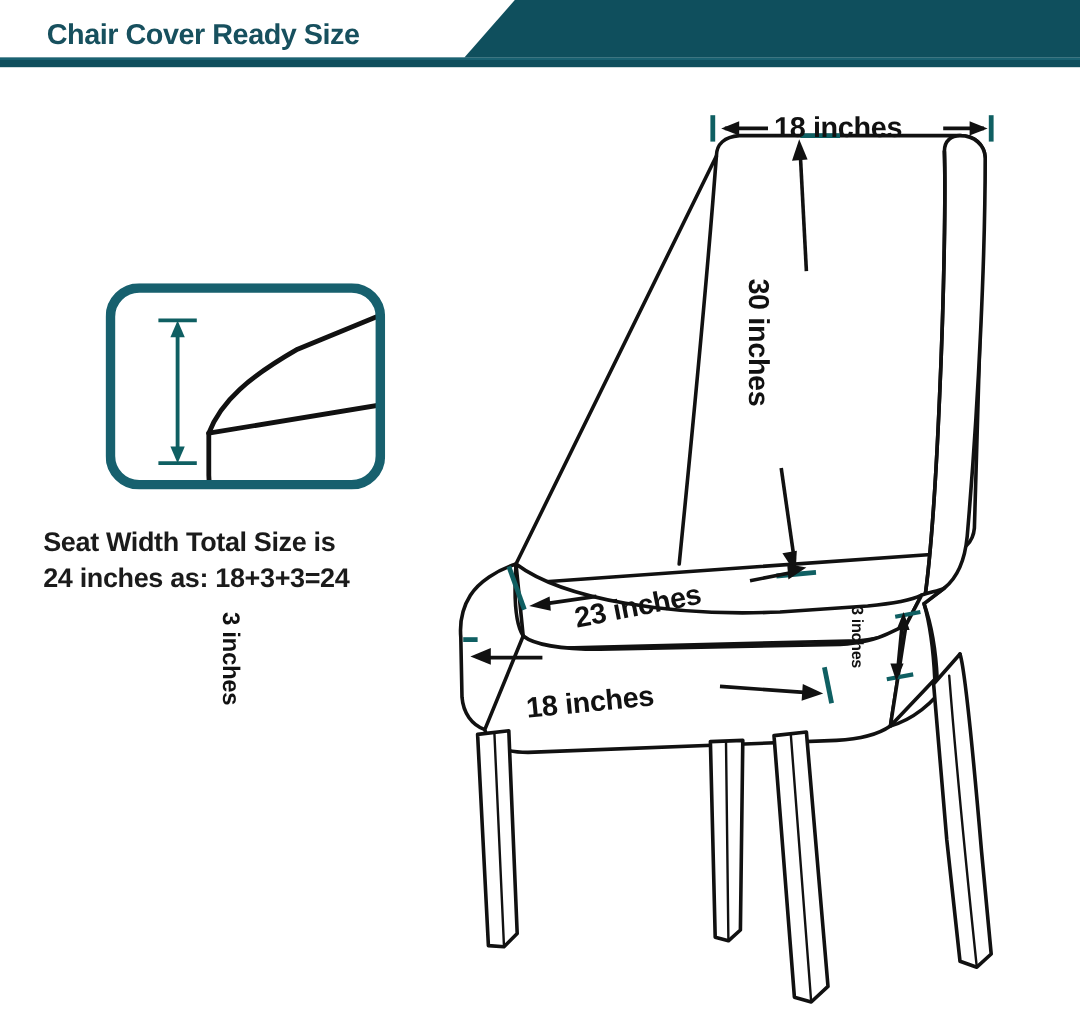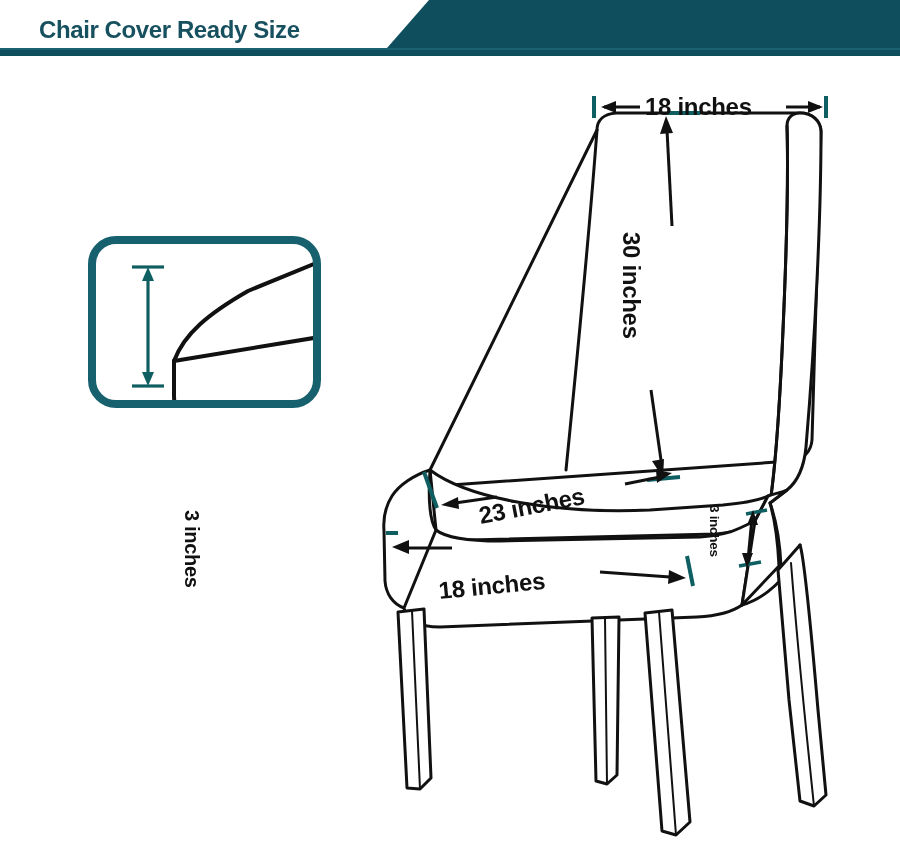--- a/index.html
+++ b/index.html
@@ -165,20 +165,24 @@
         <line x1="44" y1="31" x2="76" y2="31"></line>
         <line x1="44" y1="150" x2="76" y2="150"></line>
         <line x1="60" y1="37" x2="60" y2="144"></line>
       </g>
       <polygon points="60,31 54,45 66,45" fill="#0f5f62"></polygon>
       <polygon points="60,150 54,136 66,136" fill="#0f5f62"></polygon>
     </svg>
     <div class="dim-label" id="dim-inset-label">3 inches</div>
   </div>
 
+  <div id="inset-caption">
+    <div>Seat Width Total Size is</div>
+    <div>24 inches as: 18+3+3=24</div>
+  </div>
 
   <div id="chair-figure">
     <svg width="900" height="845" viewBox="0 0 900 845">
 
       <g fill="#ffffff" stroke="#111111" stroke-width="3" stroke-linecap="round" stroke-linejoin="round">
 
         <path d="M 597 130
                  C 597 120, 604 114, 616 113
                  L 800 113
                  C 812 113, 820 120, 821 131

